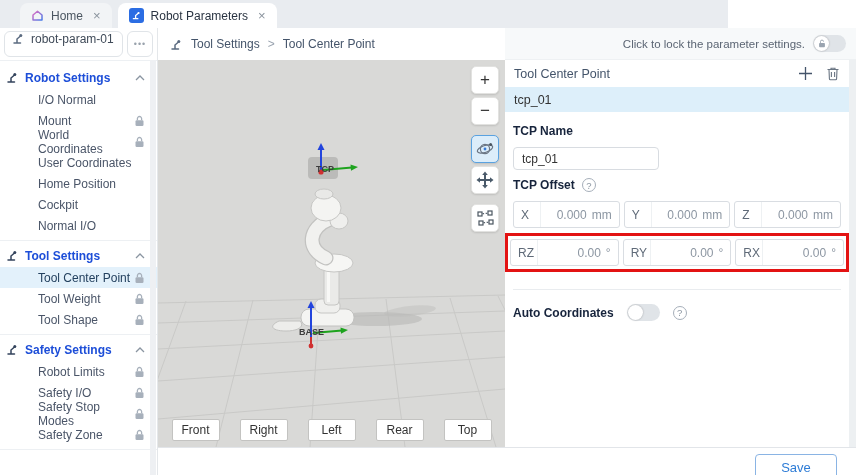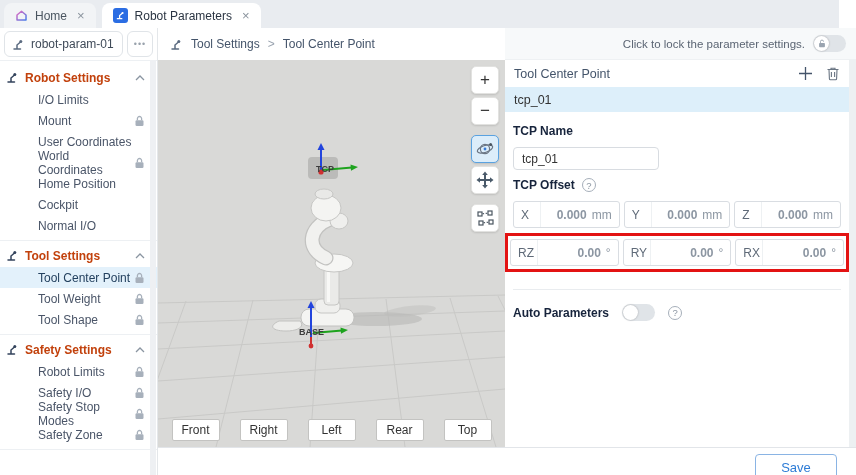--- a/index.html
+++ b/index.html
@@ -3,42 +3,42 @@
 <meta charset="utf-8">
 <style>
   * { box-sizing: border-box; margin: 0; padding: 0; }
   html,body { background:#fff; }
   .app{
     position:relative; width:856px; height:475px; overflow:hidden;
     font-family:"Liberation Sans", sans-serif; font-size:12px; color:#44546a;
     background:#fff;
   }
   
-  .tabbar{position:absolute;left:0;top:0;width:839px;height:28px;background:#e9ecf0;
-    display:flex;align-items:flex-end;padding-left:4px;}
+  .tabbar{position:absolute;left:0;top:0;width:728px;height:28px;background:#e9ecf0;
+    display:flex;align-items:flex-end;padding-left:20px;}
   .tab{height:25px;display:flex;align-items:center;gap:7px;padding:0 11px;
     border-radius:8px 8px 0 0;margin-right:6px;}
   .tab-home{background:#f2f4f6;color:#4a5560;}
   .tab-active{background:#fff;color:#2a3442;}
   .tab-close{color:#8a939d;font-size:13px;line-height:1;margin-left:3px;cursor:pointer;}
   .tab-app-icon{width:15px;height:15px;background:#2b6de3;border-radius:3px;
     display:flex;align-items:center;justify-content:center;}
   
   .sidebar{position:absolute;left:0;top:28px;width:158px;height:447px;background:#fff;
     border-right:1px solid #e4e7ea;}
   .side-scroll{position:absolute;right:1px;top:32px;bottom:0;width:6px;background:#eef0f3;}
   .param-row{display:flex;align-items:center;gap:4px;padding:3px 4px 3px 4px;height:32px;}
-  .param-box{flex:1;display:flex;align-items:center;gap:6px;border:1px solid #e0e4e8;
+  .param-box{flex:1;display:flex;gap:6px;border:1px solid #e0e4e8;
     border-radius:6px;height:26px;padding:0 7px;color:#3f4a58;background:#fff;}
   .more-btn{width:26px;height:26px;border:1px solid #e0e4e8;border-radius:6px;color:#99a2ac;
     display:flex;align-items:center;justify-content:center;font-size:9px;letter-spacing:1px;background:#fff;}
   .side-div{height:1px;background:#edf0f3;margin:0 0 3px 0;}
   .nav{padding-top:2px;}
   .sec-head{display:flex;align-items:center;gap:6px;height:23px;padding:0 12px 0 6px;
-    font-weight:bold;color:#c2410c;}
+    font-weight:bold;color:#1d4ed8;}
   .sec-head .chev{margin-left:auto;}
   .nav-item{display:flex;align-items:center;height:21px;padding:0 12px 0 38px;color:#4a5568;cursor:pointer;}
   .nav-item .lock{margin-left:auto;display:flex;}
   .nav-item.selected{background:#e3f1fb;color:#24415f;}
   .sec-gap{height:4px;}
   
   .crumbbar{position:absolute;left:158px;top:28px;width:347px;height:32px;background:#fff;
     display:flex;align-items:center;gap:8px;padding-left:12px;}
   .crumb-sep{color:#9aa4b0;}
   .lockbar{position:absolute;left:505px;top:28px;width:351px;height:32px;background:#f7f9fa;
@@ -76,21 +76,21 @@
   .offset-head{display:flex;align-items:center;gap:7px;margin:8px 0 9px 0;}
   .offset-head .fld-label{margin:0;}
   .help{width:14px;height:14px;border:1px solid #a6afba;border-radius:50%;color:#8a95a1;
     font-size:9.5px;display:flex;align-items:center;justify-content:center;cursor:pointer;flex:0 0 auto;}
   .fld-row{display:flex;gap:4px;}
   .fld{flex:1;display:flex;align-items:center;height:27px;border:1px solid #d9dde2;border-radius:3px;
     background:#fff;overflow:hidden;min-width:0;}
   .fld .lbl{flex:0 0 27px;align-self:stretch;display:flex;align-items:center;padding-left:7px;
     color:#5f6a78;border-right:1px solid #eef1f3;}
   .fld input{flex:1;min-width:0;border:0;outline:none;text-align:right;color:#8c96a2;font-size:12px;
-    font-family:"Liberation Sans",sans-serif;padding:0 2px 0 0;background:transparent;font-weight:bold;}
+    font-family:"Liberation Sans",sans-serif;padding:0 2px 0 0;background:transparent;}
   .fld .unit{color:#8c96a2;padding:0 7px 0 3px;white-space:nowrap;}
   .red-outline{border:3px solid #e31313;margin:5px -8px 0 -8px;padding:3px 2px;}
   .r-div{height:1px;background:#e9ecef;margin:17px 0 0 0;}
   .autocalc{display:flex;align-items:center;gap:13px;margin-top:14px;}
   .autocalc .fld-label{margin:0;}
   
   .footer{position:absolute;left:158px;top:447px;width:698px;height:28px;background:#fff;
     border-top:1px solid #e2e5e9;display:flex;justify-content:flex-end;padding-right:19px;}
   .save-btn{margin-top:6px;width:82px;height:26px;background:#fff;border:1px solid #8ab4e4;
     border-radius:4px;color:#2e7cd6;font-size:13px;display:flex;align-items:center;justify-content:center;cursor:pointer;}
@@ -152,42 +152,42 @@
           <circle cx="8.8" cy="3.4" r="1.5" fill="#33435c"></circle>
         </svg>
         <span>Robot Settings</span>
         <span class="chev">
           <svg width="10" height="6" viewBox="0 0 10 6">
               <polyline points="1,5 5,1 9,5" fill="none" stroke="#8a95a1" stroke-width="1.3"></polyline>
             </svg>
         </span>
       </div>
       <div class="nav-item">
-        <span>I/O Limits</span>
+        <span>I/O Normal</span>
         </div>
       <div class="nav-item">
         <span>Mount</span>
         <span class="lock">
             <svg width="11" height="12" viewBox="0 0 11 12">
               <rect x="1.5" y="5.2" width="8" height="5.8" rx="1.2" fill="#a7b0bb"></rect>
               <path d="M3.4 5.2V3.6a2.1 2.1 0 0 1 4.2 0v1.6" fill="none" stroke="#a7b0bb" stroke-width="1.3"></path>
             </svg>
           </span>
         </div>
       <div class="nav-item">
+        <span>World Coordinates</span>
+        <span class="lock">
+            <svg width="11" height="12" viewBox="0 0 11 12">
+              <rect x="1.5" y="5.2" width="8" height="5.8" rx="1.2" fill="#a7b0bb"></rect>
+              <path d="M3.4 5.2V3.6a2.1 2.1 0 0 1 4.2 0v1.6" fill="none" stroke="#a7b0bb" stroke-width="1.3"></path>
+            </svg>
+          </span>
+        </div>
+      <div class="nav-item">
         <span>User Coordinates</span>
-        </div>
-      <div class="nav-item">
-        <span>World Coordinates</span>
-        <span class="lock">
-            <svg width="11" height="12" viewBox="0 0 11 12">
-              <rect x="1.5" y="5.2" width="8" height="5.8" rx="1.2" fill="#a7b0bb"></rect>
-              <path d="M3.4 5.2V3.6a2.1 2.1 0 0 1 4.2 0v1.6" fill="none" stroke="#a7b0bb" stroke-width="1.3"></path>
-            </svg>
-          </span>
         </div>
       <div class="nav-item">
         <span>Home Position</span>
         </div>
       <div class="nav-item">
         <span>Cockpit</span>
         </div>
       <div class="nav-item">
         <span>Normal I/O</span>
         </div>
@@ -480,21 +480,21 @@
               <span class="lbl">RX</span>
               <input value="0.00" style="">
               <span class="unit">°</span>
             </div>
           </div>
         </div>
 
         <div class="r-div"></div>
 
         <div class="autocalc">
-          <span class="fld-label">Auto Parameters</span>
+          <span class="fld-label">Auto Coordinates</span>
           <div class="toggle">
               <div class="knob"></div>
             </div>
           <span class="help">?</span>
         </div>
       </div>
     </div>
     <div class="r-scroll"></div>
   </div>
 

